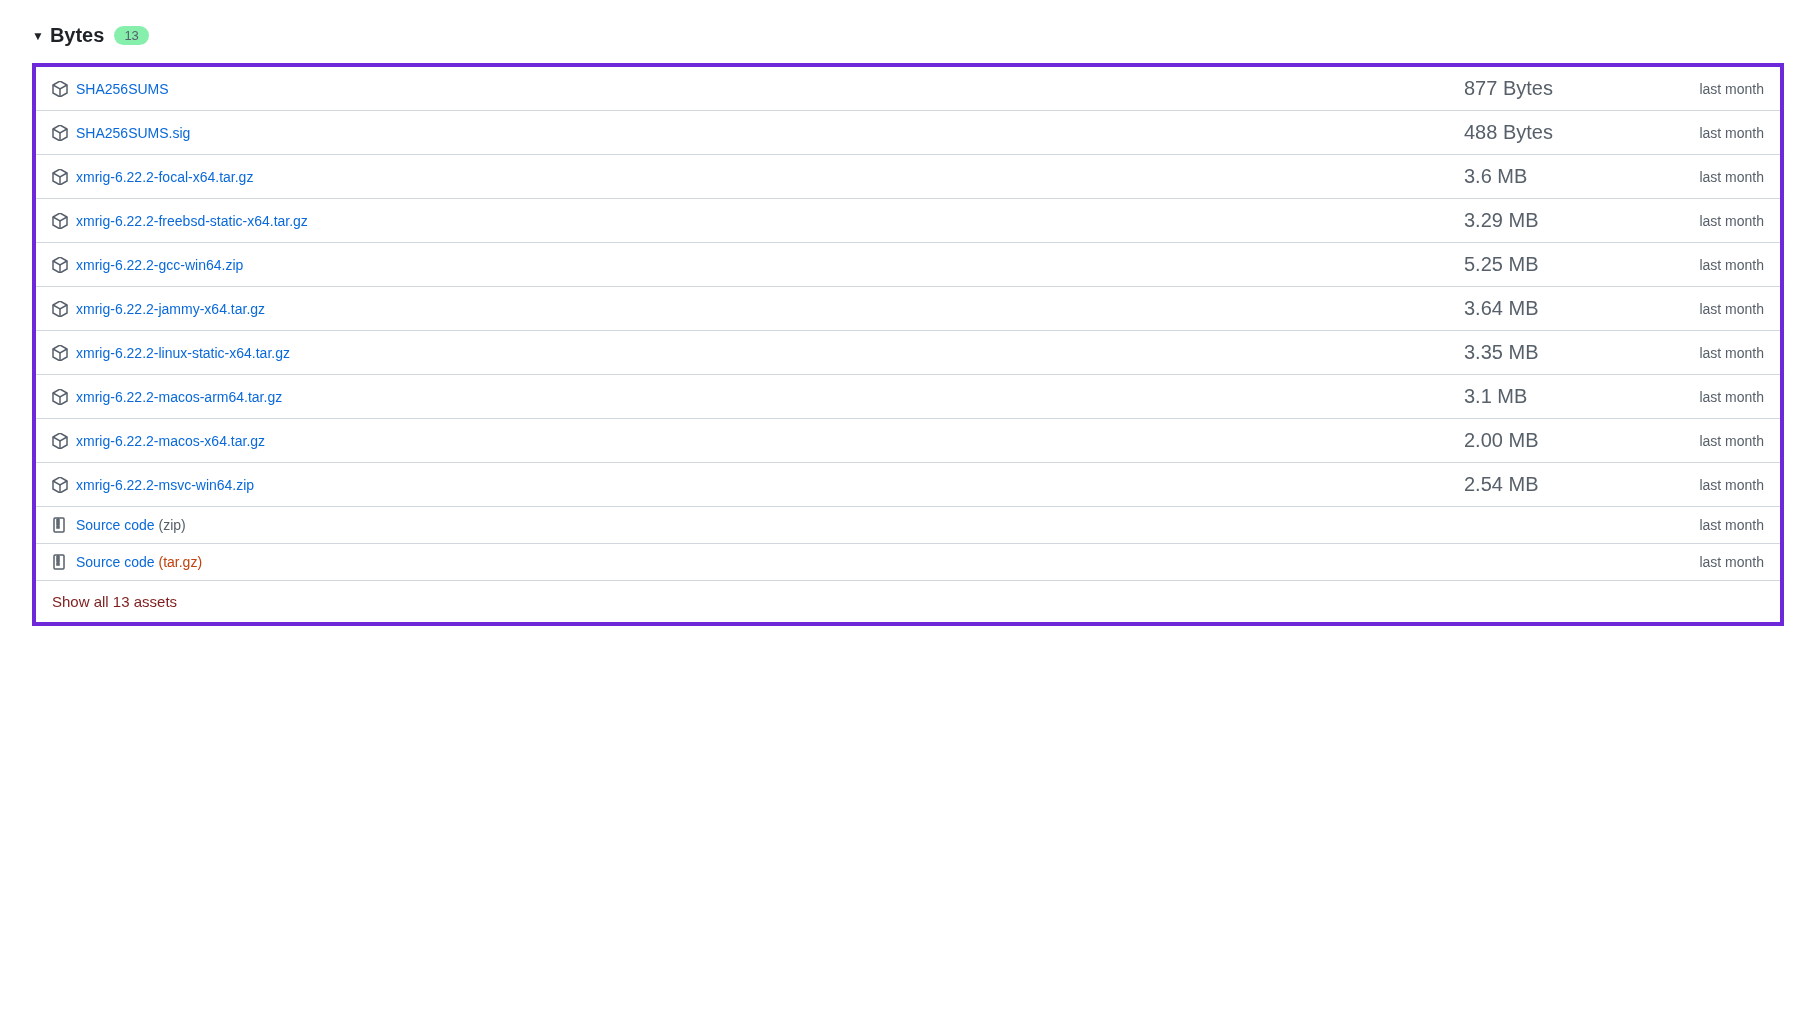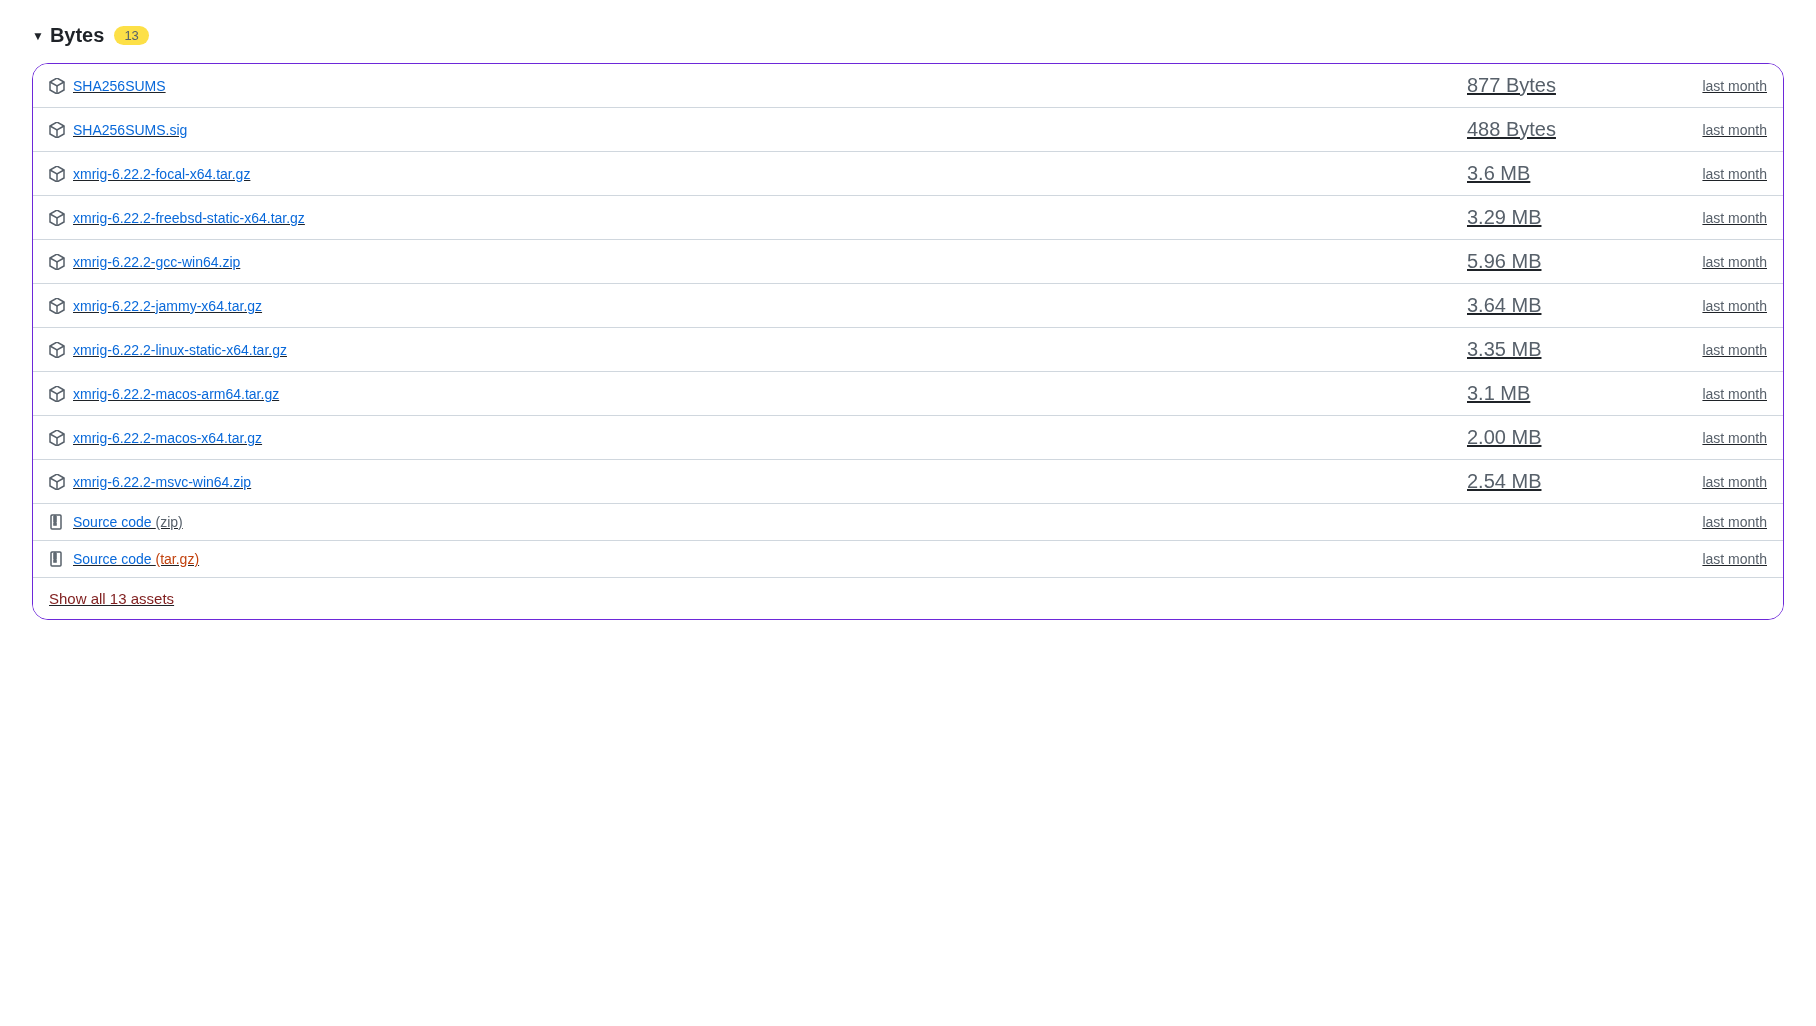--- a/index.html
+++ b/index.html
@@ -44,34 +44,33 @@
     .assets-title {
       font-size: 20px;
       font-weight: 600;
       color: #1f2328;
     }
 
     .assets-count-badge {
       display: inline-flex;
       align-items: center;
       justify-content: center;
-      background: #fde047;
+      background: #86efac;
       color: #57606a;
       border-radius: 20px;
       padding: 2px 10px;
       font-size: 13px;
       font-weight: 500;
       min-width: 28px;
     }
 
     .assets-table-container {
-      border: 1px solid #6d28d9;
-      border-radius: 16px;
+      border: 4px solid #6d28d9;
+      border-radius: 0;
       overflow: hidden;
-      text-decoration: underline;
     }
 
     .asset-row {
       display: flex;
       align-items: center;
       padding: 10px 16px;
       border-bottom: 1px solid #d0d7de;
       background: #ffffff;
     }
 
@@ -218,21 +217,21 @@
       <div class="asset-name-col">
         <span class="file-icon box-icon">
           <svg viewBox="0 0 16 16">
               <path d="M8 0L1 4v8l7 4 7-4V4L8 0z"></path>
               <path d="M1 4l7 4 7-4"></path>
               <path d="M8 8v8"></path>
             </svg>
         </span>
         <a class="asset-link" href="#">xmrig-6.22.2-gcc-win64.zip</a>
       </div>
-      <div class="asset-size-col">5.96 MB</div>
+      <div class="asset-size-col">5.25 MB</div>
       <div class="asset-date-col">last month</div>
     </div>
 
     <div class="asset-row">
       <div class="asset-name-col">
         <span class="file-icon box-icon">
           <svg viewBox="0 0 16 16">
               <path d="M8 0L1 4v8l7 4 7-4V4L8 0z"></path>
               <path d="M1 4l7 4 7-4"></path>
               <path d="M8 8v8"></path>

